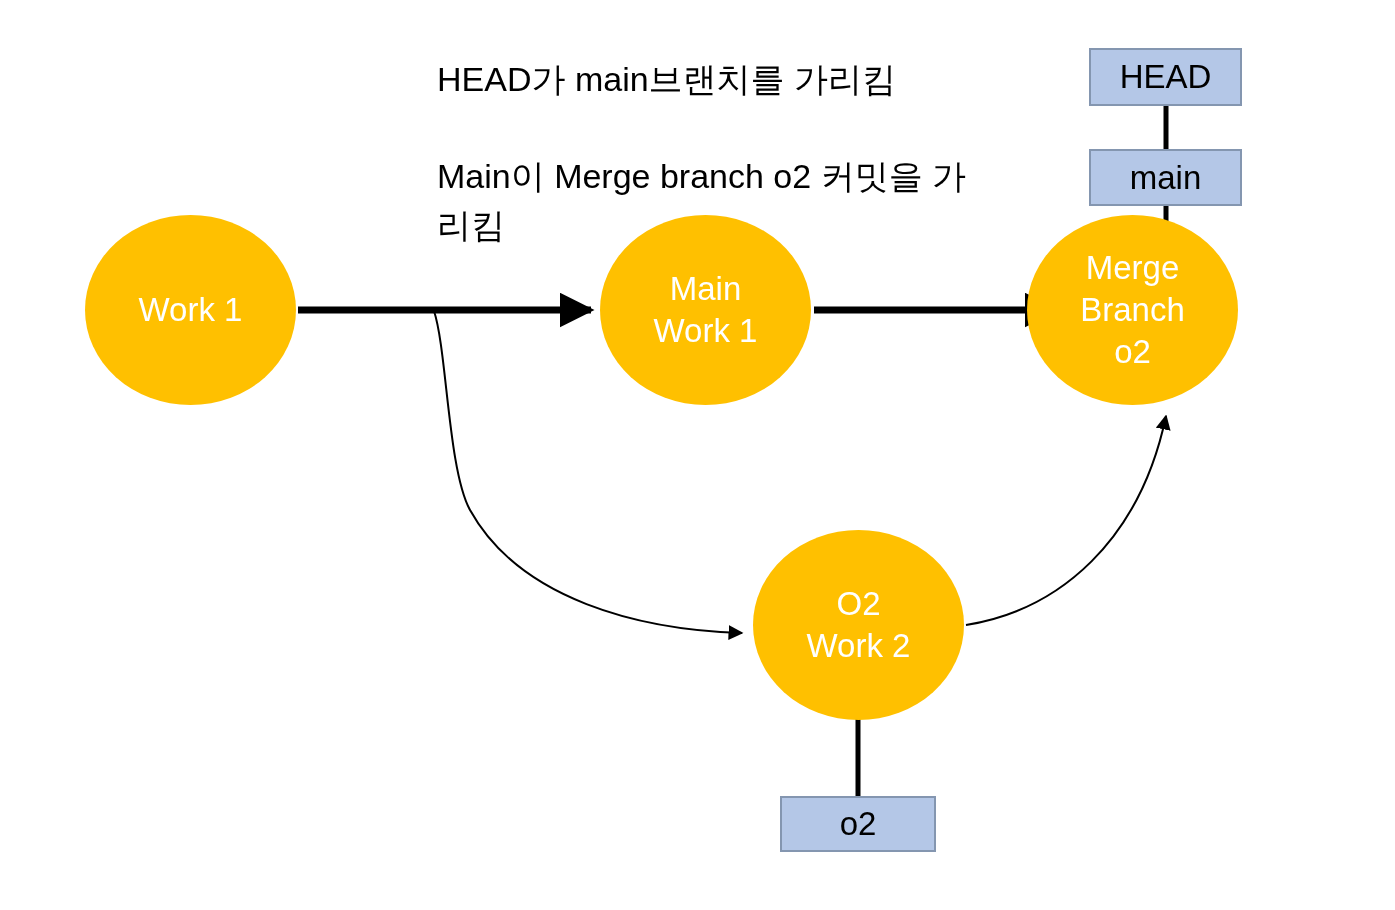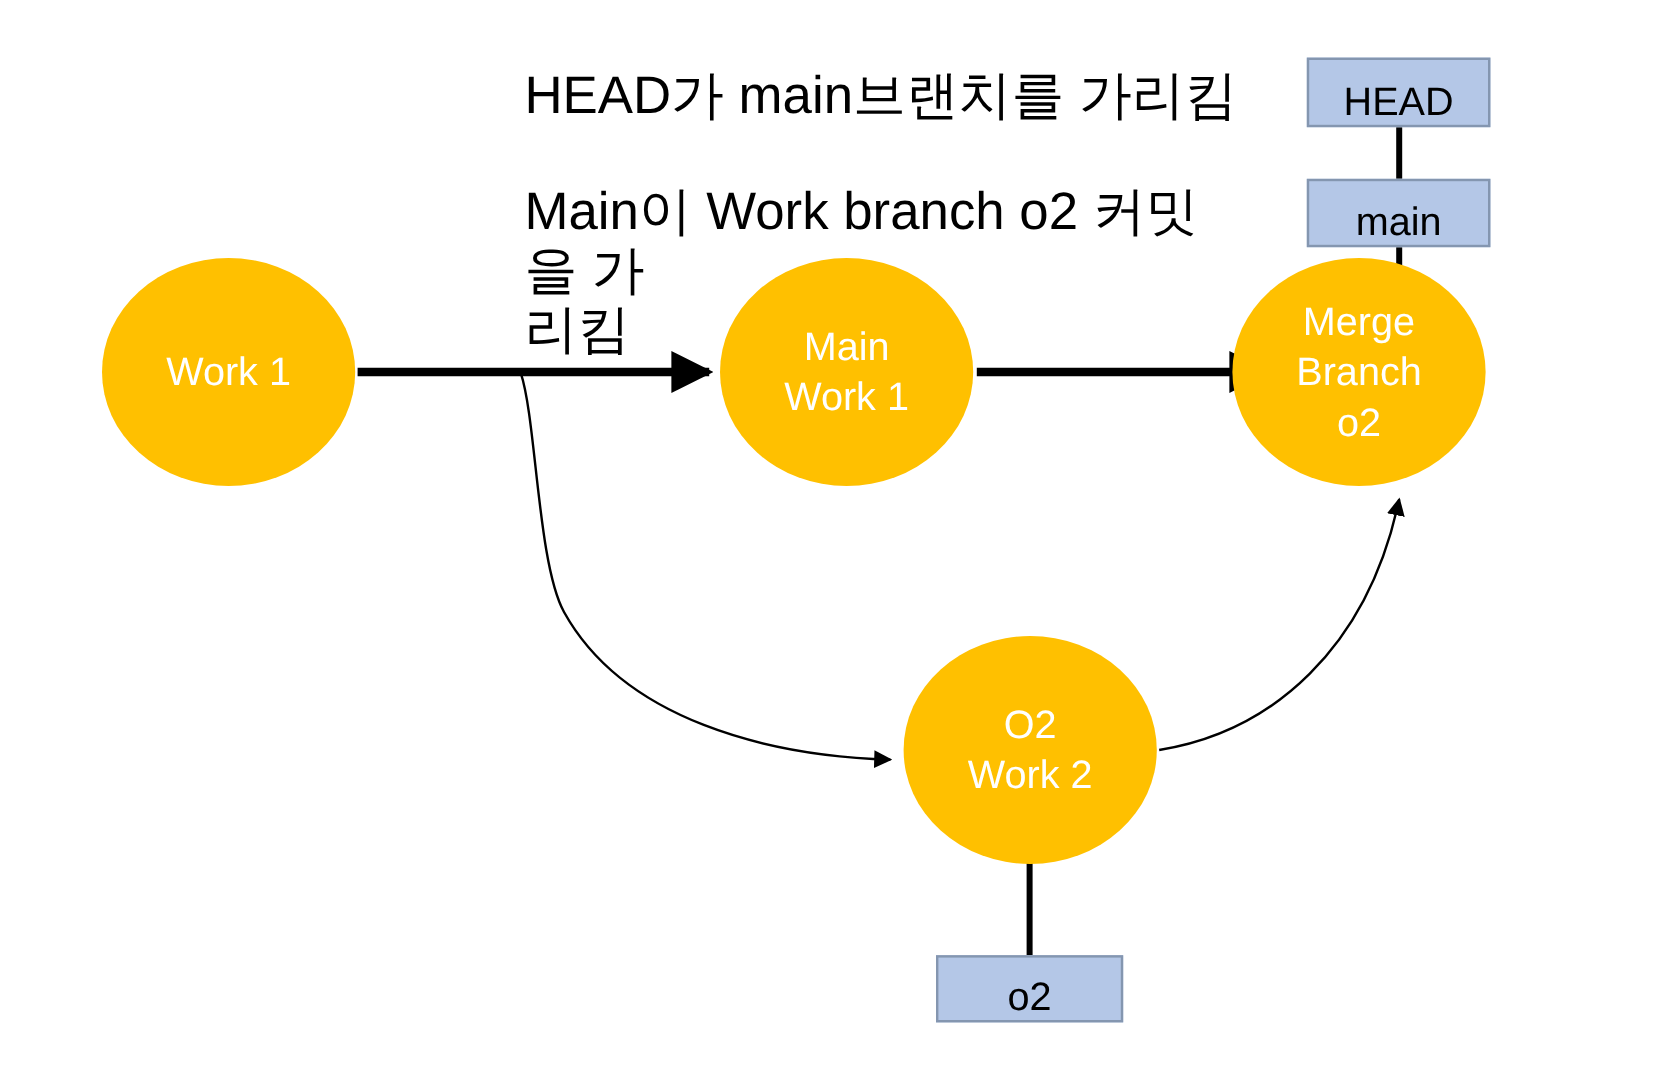--- a/index.html
+++ b/index.html
@@ -20,21 +20,21 @@
   #wires {
     position: absolute;
     left: 0;
     top: 0;
     width: 1395px;
     height: 910px;
   }
   .note {
     position: absolute;
     color: #000000;
-    font-size: 44px;
+    font-size: 34px;
     line-height: 49px;
     white-space: pre-wrap;
     font-family: "Liberation Sans", sans-serif;
   }
   .commit-node {
     position: absolute;
     border-radius: 50%;
     background: #FFC000;
     display: flex;
     align-items: center;
@@ -45,21 +45,21 @@
     line-height: 42px;
     white-space: pre-line;
     font-family: "Liberation Sans", sans-serif;
   }
   .ref-box {
     position: absolute;
     background: #B4C7E7;
     border: 2px solid #8496B0;
     box-sizing: border-box;
     display: flex;
-    align-items: flex-end;
+    align-items: center;
     justify-content: center;
     color: #000000;
     font-size: 33px;
     font-family: "Liberation Sans", sans-serif;
   }
 </style>
 </head>
 <body>
 
 <div id="canvas">
@@ -83,21 +83,21 @@
     <line x1="814" y1="310" x2="1056" y2="310" stroke="#000000" stroke-width="7" marker-end="url(#arrowThick)"></line>
 
     <path d="M 434 311 C 447 350 448 470 470 510 C 520 600 640 630 742 633" fill="none" stroke="#000000" stroke-width="2" marker-end="url(#arrowThin)"></path>
 
     <path d="M 966 625 C 1060 610 1140 540 1166 416" fill="none" stroke="#000000" stroke-width="2" marker-end="url(#arrowThin)"></path>
 
     <line x1="858" y1="796" x2="858" y2="716" stroke="#000000" stroke-width="5"></line>
   </svg>
 
   <div class="note" style="left:437px; top:55px;">HEAD가 main브랜치를 가리킴</div>
-  <div class="note" style="left:437px; top:152px; width:600px;">Main이 Work branch o2 커밋을 가
+  <div class="note" style="left:437px; top:152px; width:600px;">Main이 Merge branch o2 커밋을 가
 리킴</div>
 
   <div class="commit-node" style="left:85px; top:215px; width:211px; height:190px;">
     <span>Work 1</span>
   </div>
 
   <div class="commit-node" style="left:600px; top:215px; width:211px; height:190px;">
     <span>Main
 Work 1</span>
   </div>

